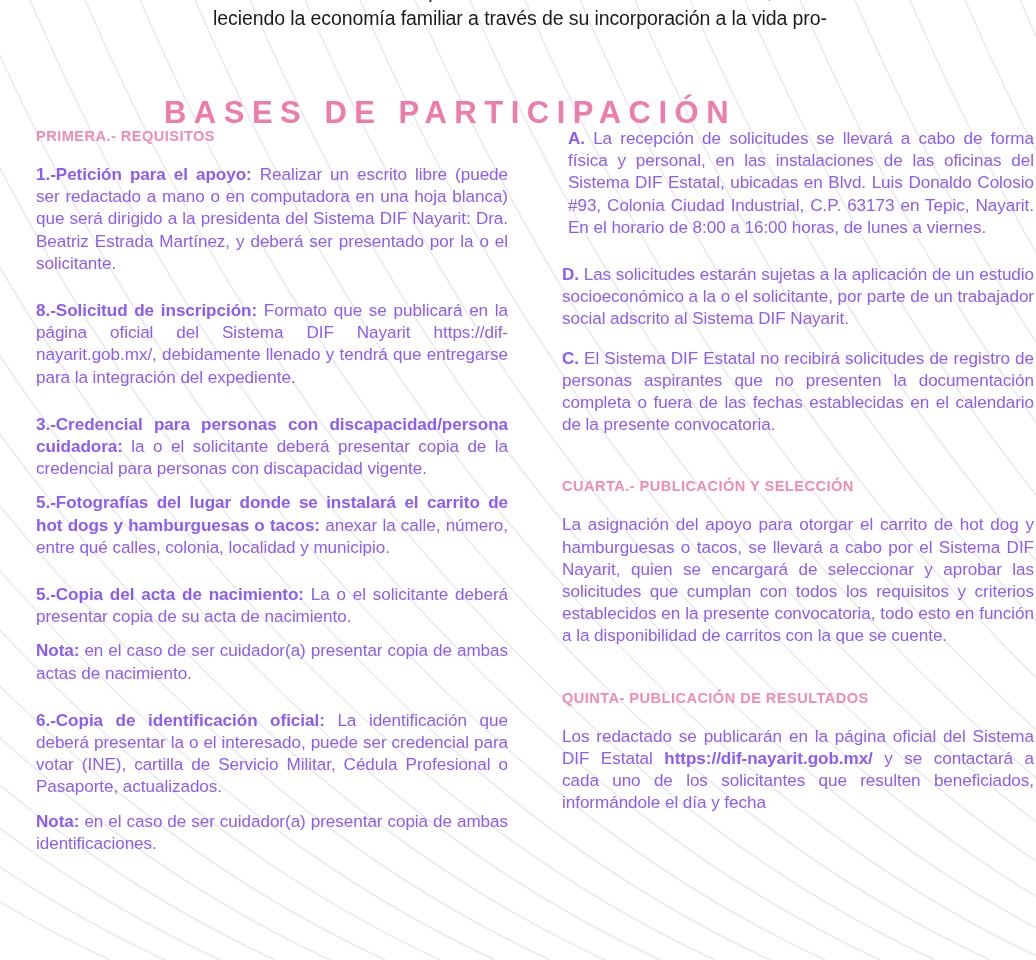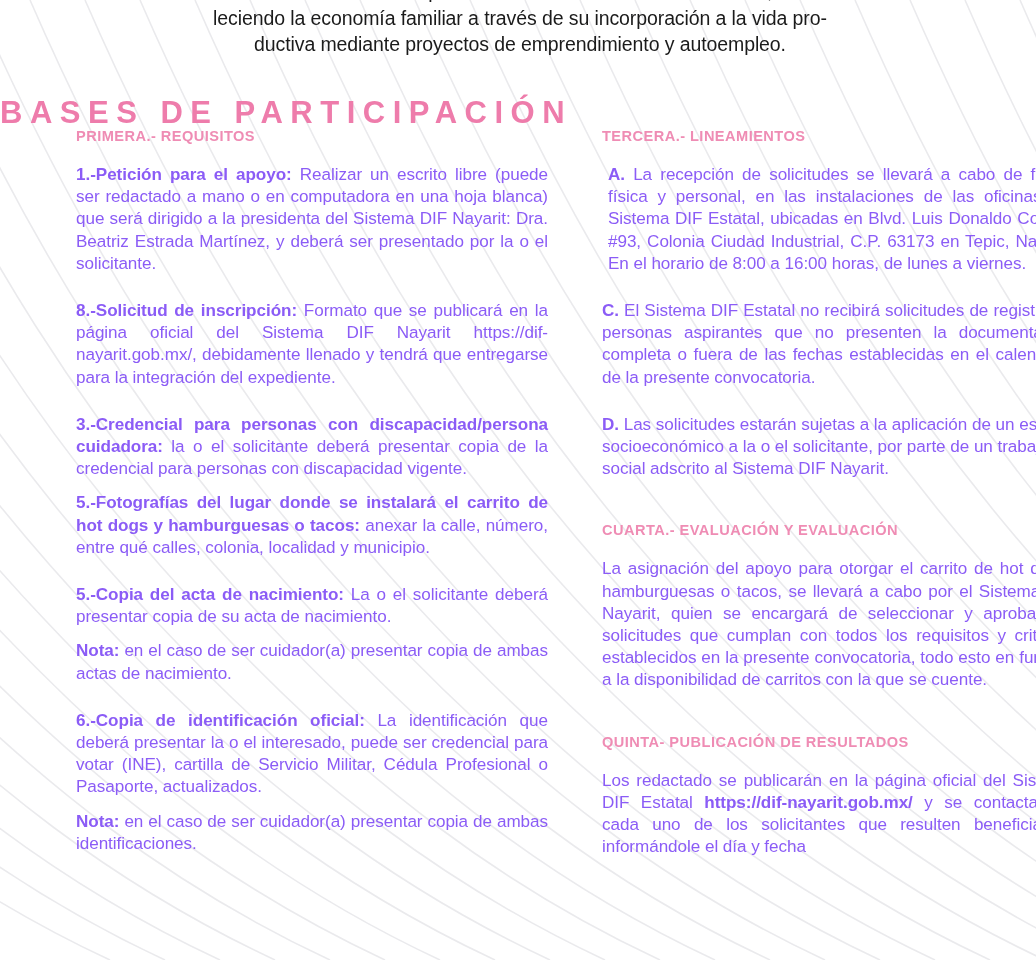--- a/index.html
+++ b/index.html
@@ -44,38 +44,38 @@
     color: #1b1b1b;
     letter-spacing: -0.1px;
   }
 
   
   .main-title {
     position: absolute;
     top: 74px;
     left: 0;
     width: 900px;
+    text-align: center;
     font-size: 31px;
     font-weight: bold;
     letter-spacing: 7.5px;
     color: #ee7cab;
     white-space: nowrap;
   }
 
   
   .columns {
     position: absolute;
     top: 128px;
     left: 0;
     width: 944px;
     height: 832px;
     display: flex;
     gap: 44px;
     padding: 0 18px 0 36px;
-    margin-left: 40px;
   }
   .col {
     width: 472px;
     flex: 0 0 472px;
   }
   .col-right { margin-left: 10px; }
 
   .sec-heading {
     font-size: 14.6px;
     font-weight: bold;
@@ -141,21 +141,20 @@
     <path d="M 965 0 C 1065 230 1185 430 1365 620 C 1525 790 1665 890 1815 960"></path>
     <path d="M 1020 0 C 1120 230 1240 430 1420 620 C 1580 790 1720 890 1870 960"></path>
   </g>
 </svg>
 
 <div id="page">
 
   <div class="intro-wrap">
     <div class="intro-line">la calidad de vida de las personas en situación de vulnerabilidad, forta-</div>
     <div class="intro-line">leciendo la economía familiar a través de su incorporación a la vida pro-</div>
-    <div class="intro-line">ductiva mediante proyectos de emprendimiento y autoempleo.</div>
   </div>
 
   <h1 class="main-title">BASES DE PARTICIPACIÓN</h1>
 
   <div class="columns">
 
     <div class="col col-left">
 
       <div class="sec-heading">PRIMERA.- REQUISITOS</div>
 
@@ -172,30 +171,29 @@
 
       <p class="body gap"><b>Nota:</b><span> en el caso de ser cuidador(a) presentar copia de ambas actas de nacimiento.</span></p>
 
       <p class="body tight"><b>6.-Copia de identificación oficial:</b><span> La identificación que deberá presentar la o el  interesado, puede ser credencial para votar (INE), cartilla de Servicio Militar, Cédula Profesional o Pasaporte, actualizados.</span></p>
 
       <p class="body"><b>Nota:</b><span> en el caso de ser cuidador(a) presentar copia de ambas identificaciones.</span></p>
     </div>
 
     <div class="col col-right">
 
-      <div class="sec-heading">TERCERA.- LINEAMIENTOS</div>
 
       <p class="body gap lead-indent"><b>A.</b><span> La recepción de solicitudes se llevará a cabo de forma física y personal, en las instalaciones de las oficinas del Sistema DIF Estatal, ubicadas en Blvd. Luis Donaldo Colosio #93, Colonia Ciudad Industrial, C.P. 63173 en Tepic, Nayarit. En el horario de 8:00 a 16:00 horas, de lunes a viernes.</span></p>
 
 
+      <p class="body"><b>D.</b><span> Las solicitudes estarán sujetas a la aplicación de un estudio socioeconómico a la o el solicitante, por parte de un trabajador social adscrito al Sistema DIF Nayarit.</span></p>
+
       <p class="body gap"><b>C.</b><span> El Sistema DIF Estatal no recibirá solicitudes de registro de personas aspirantes que no presenten la documentación completa o fuera de las fechas establecidas en el calendario de la presente convocatoria.</span></p>
 
-      <p class="body"><b>D.</b><span> Las solicitudes estarán sujetas a la aplicación de un estudio socioeconómico a la o el solicitante, por parte de un trabajador social adscrito al Sistema DIF Nayarit.</span></p>
-
-      <div class="sec-heading spaced-top">CUARTA.- EVALUACIÓN Y EVALUACIÓN</div>
+      <div class="sec-heading spaced-top">CUARTA.- PUBLICACIÓN Y SELECCIÓN</div>
 
       <p class="body">La asignación del apoyo para otorgar el carrito de hot dog y hamburguesas o tacos, se llevará a cabo por el Sistema DIF Nayarit, quien se encargará de seleccionar y aprobar las solicitudes que cumplan con todos los requisitos y criterios establecidos en la presente convocatoria, todo esto en función a la disponibilidad de carritos con la que se cuente.</p>
 
       <div class="sec-heading spaced-top">QUINTA- PUBLICACIÓN DE RESULTADOS</div>
 
       <p class="body"><span>Los redactado se publicarán en la página oficial del Sistema DIF Estatal </span><b>https://dif-nayarit.gob.mx/</b><span> y se contactará a cada uno de los solicitantes que resulten beneficiados, informándole el día y fecha</span></p>
     </div>
 
   </div>
 </div>

